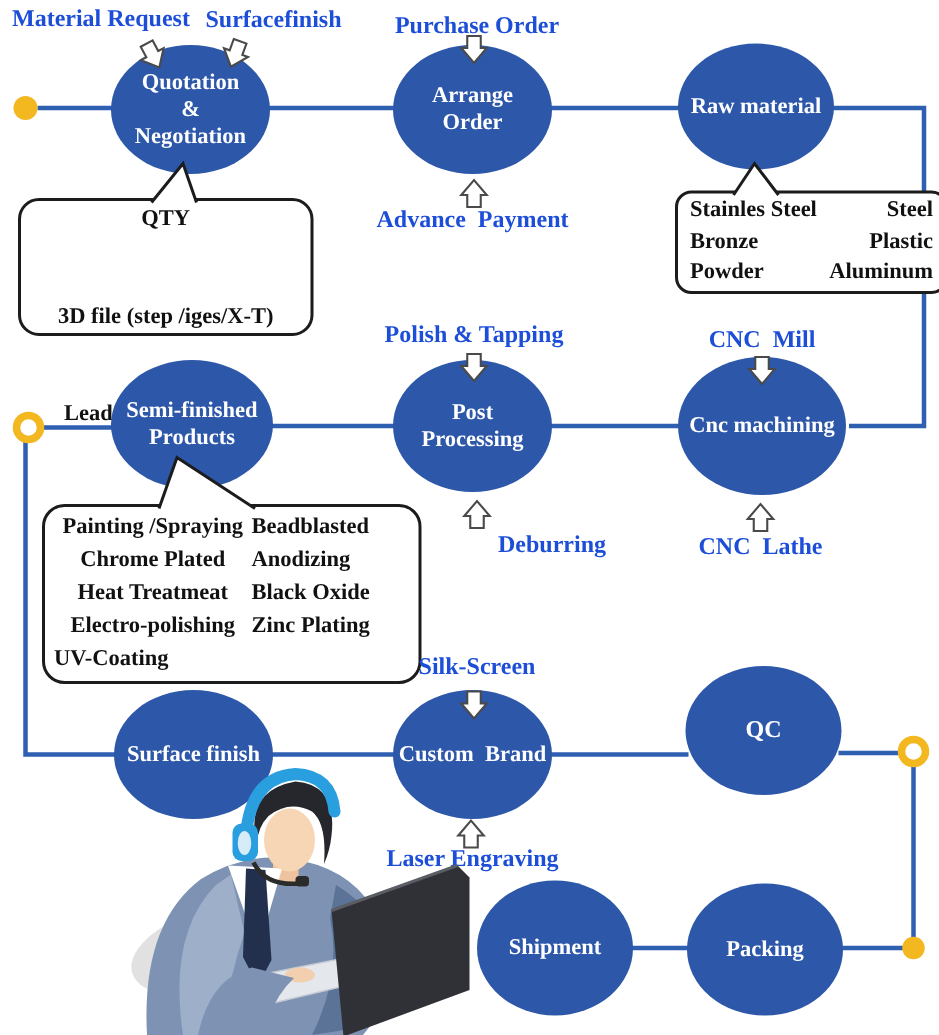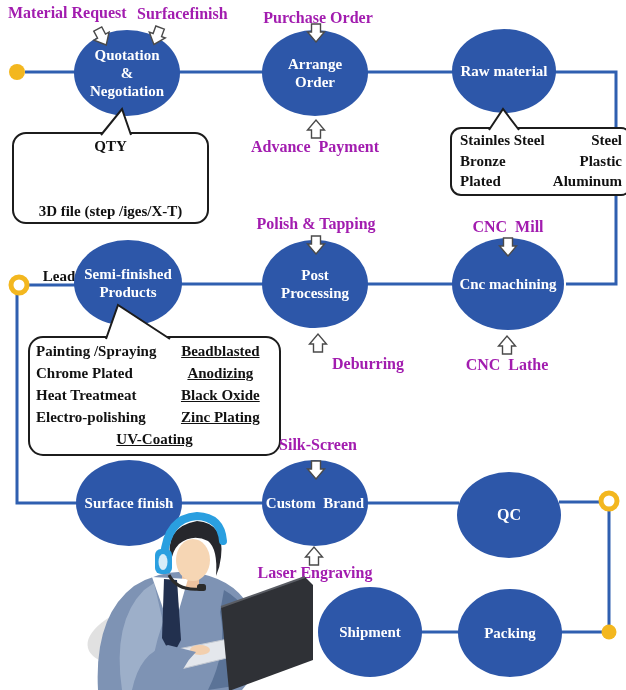--- a/index.html
+++ b/index.html
@@ -11,33 +11,33 @@
   .layer-wires{z-index:1;}
   .layer-art{z-index:6;pointer-events:none;}
   .node{
     position:absolute;z-index:4;border-radius:50%;
     background:#2d57a9;color:#ffffff;display:flex;flex-direction:column;
     align-items:center;justify-content:center;text-align:center;
     font-weight:bold;font-size:15px;line-height:1.22;white-space:pre-wrap;
   }
   .node span{white-space:pre-wrap;}
   .blue-label{
-    position:absolute;z-index:5;color:#a21caf;font-weight:bold;font-size:16px;
+    position:absolute;z-index:5;color:#1d4ed8;font-weight:bold;font-size:16px;
     white-space:pre;line-height:1.05;
   }
   .centered{transform:translateX(-50%);}
   .callout{
     position:absolute;z-index:3;background:#ffffff;border:2px solid #1c1c1c;
     color:#111;font-weight:bold;font-size:15px;
     display:flex;flex-direction:column;justify-content:space-around;
   }
   .callout .line{text-align:center;white-space:pre-wrap;}
   .callout .row{display:flex;justify-content:space-between;white-space:pre-wrap;}
-  .callout .row .cell-l{flex:1.25;}
-  .callout .row .cell-r{flex:1;text-align:center;text-decoration:underline;}
+  .callout .row .cell-l{flex:1.25;text-align:center;}
+  .callout .row .cell-r{flex:1;text-align:left;}
   .co-qty{left:12px;top:132px;width:181px;height:80px;border-radius:14px;padding:4px 6px;gap:48px;}
   .co-raw{left:450px;top:127px;width:162px;height:61px;border-radius:11px;padding:2px 8px;font-size:15px;line-height:1.18;}
   .co-fin{left:28px;top:336px;width:237px;height:110px;border-radius:15px;padding:3px 6px;line-height:1.3;}
 </style>
 </head>
 <body>
 
 <div class="canvas">
 
   <svg class="layer-wires" width="626" height="690" viewBox="0 0 626 690">
@@ -71,21 +71,21 @@
   <div class="callout co-raw">
     <div class="row">
       <span>Stainles Steel</span>
       <span>Steel</span>
     </div>
     <div class="row">
       <span>Bronze</span>
       <span>Plastic</span>
     </div>
     <div class="row">
-      <span>Plated</span>
+      <span>Powder</span>
       <span>Aluminum</span>
     </div>
   </div>
 
   <div class="callout co-fin">
     <div class="row">
       <span class="cell-l">Painting /Spraying</span>
       <span class="cell-r">Beadblasted</span>
     </div>
     <div class="row">
@@ -138,21 +138,21 @@
   </div>
   <div class="node" style="left:452px;top:238px;width:112px;height:92px;">
     <span>Cnc machining</span>
   </div>
   <div class="node" style="left:76px;top:460px;width:106px;height:86px;text-align:center;">
     <span>Surface finish</span>
   </div>
   <div class="node" style="left:262px;top:460px;width:106px;height:86px;">
     <span>Custom  Brand</span>
   </div>
-  <div class="node" style="left:457px;top:472px;width:104px;height:86px;font-size:16px;justify-content:center;">
+  <div class="node" style="left:457px;top:444px;width:104px;height:86px;font-size:16px;justify-content:center;">
     <span>QC</span>
   </div>
   <div class="node" style="left:318px;top:587px;width:104px;height:90px;justify-content:center;">
     <span>Shipment</span>
   </div>
   <div class="node" style="left:458px;top:589px;width:104px;height:88px;">
     <span>Packing</span>
   </div>
 
   <svg class="layer-art" width="626" height="690" viewBox="0 0 626 690">

